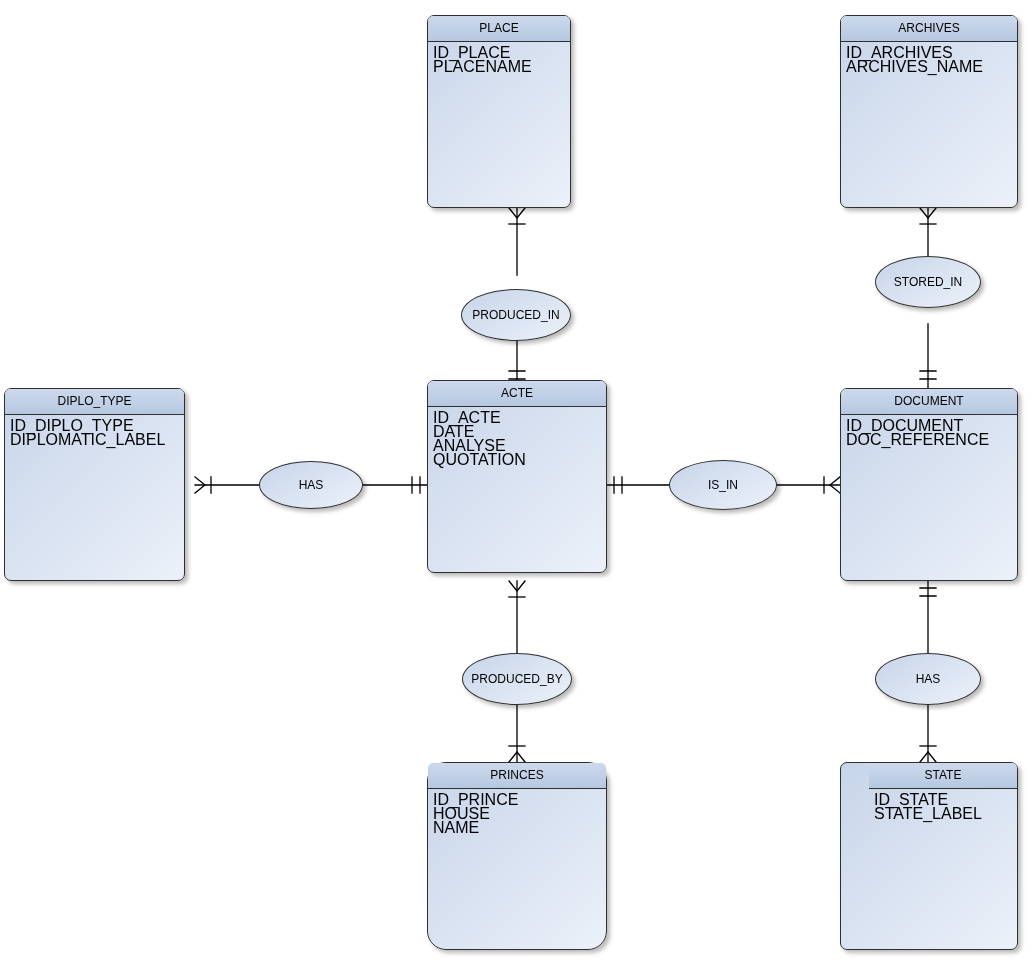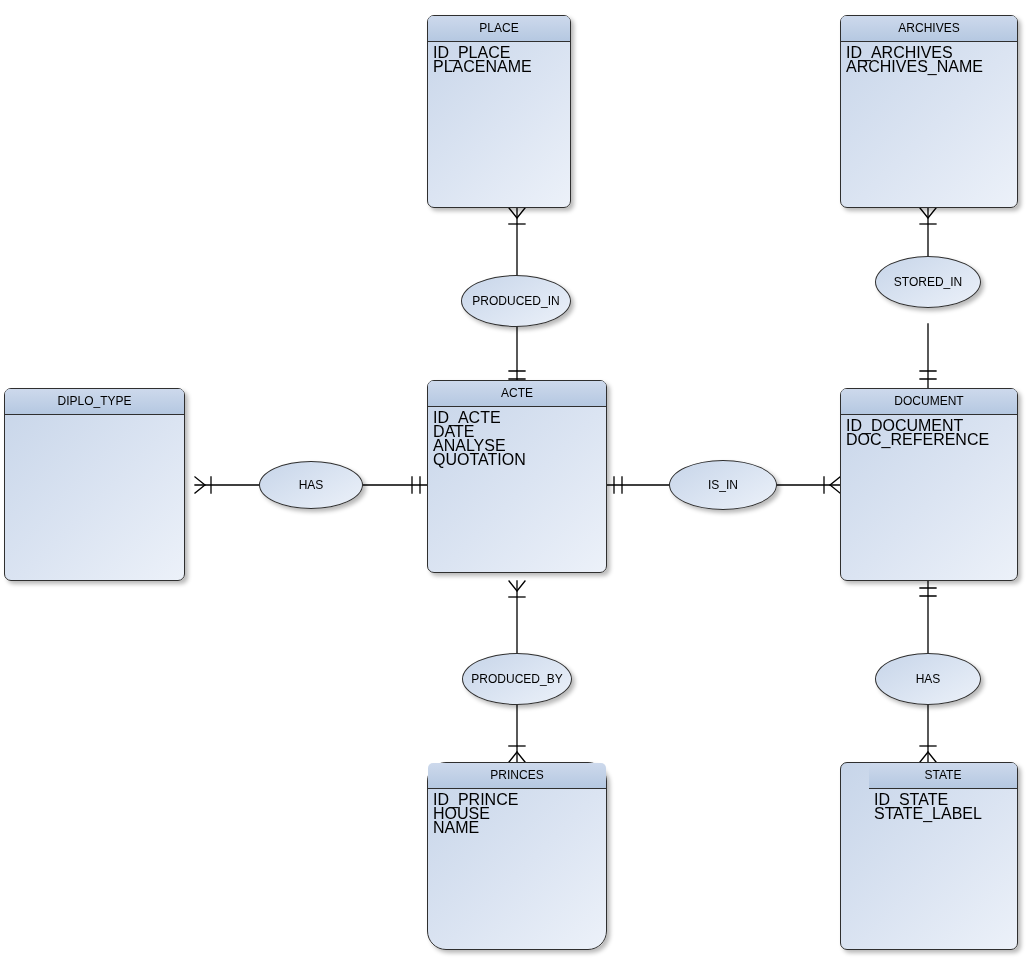--- a/index.html
+++ b/index.html
@@ -118,20 +118,24 @@
   <div class="entity" style="left:840px; top:15px; width:178px; height:193px;">
     <div class="entity-header">ARCHIVES</div>
     <div class="entity-body">
       <div>ID_ARCHIVES</div>
       <div>ARCHIVES_NAME</div>
     </div>
   </div>
 
   <div class="entity" style="left:4px; top:388px; width:181px; height:193px;">
     <div class="entity-header">DIPLO_TYPE</div>
+    <div class="entity-body">
+      <div>ID_DIPLO_TYPE</div>
+      <div>DIPLOMATIC_LABEL</div>
+    </div>
   </div>
 
   <div class="entity" style="left:427px; top:380px; width:180px; height:193px;">
     <div class="entity-header">ACTE</div>
     <div class="entity-body">
       <div>ID_ACTE</div>
       <div>DATE</div>
       <div>ANALYSE</div>
       <div>QUOTATION</div>
     </div>
@@ -155,21 +159,21 @@
   </div>
 
   <div class="entity" style="left:840px; top:762px; width:178px; height:188px;padding-left:28px;">
     <div class="entity-header">STATE</div>
     <div class="entity-body">
       <div>ID_STATE</div>
       <div>STATE_LABEL</div>
     </div>
   </div>
 
-  <div class="rel" style="left:461px; top:275px; width:110px; height:52px;align-items:center;">
+  <div class="rel" style="left:461px; top:289px; width:110px; height:52px;align-items:center;">
     <span>PRODUCED_IN</span>
   </div>
 
   <div class="rel" style="left:875px; top:256px; width:106px; height:52px;">
     <span>STORED_IN</span>
   </div>
 
   <div class="rel" style="left:259px; top:461px; width:104px; height:48px;">
     <span>HAS</span>
   </div>

